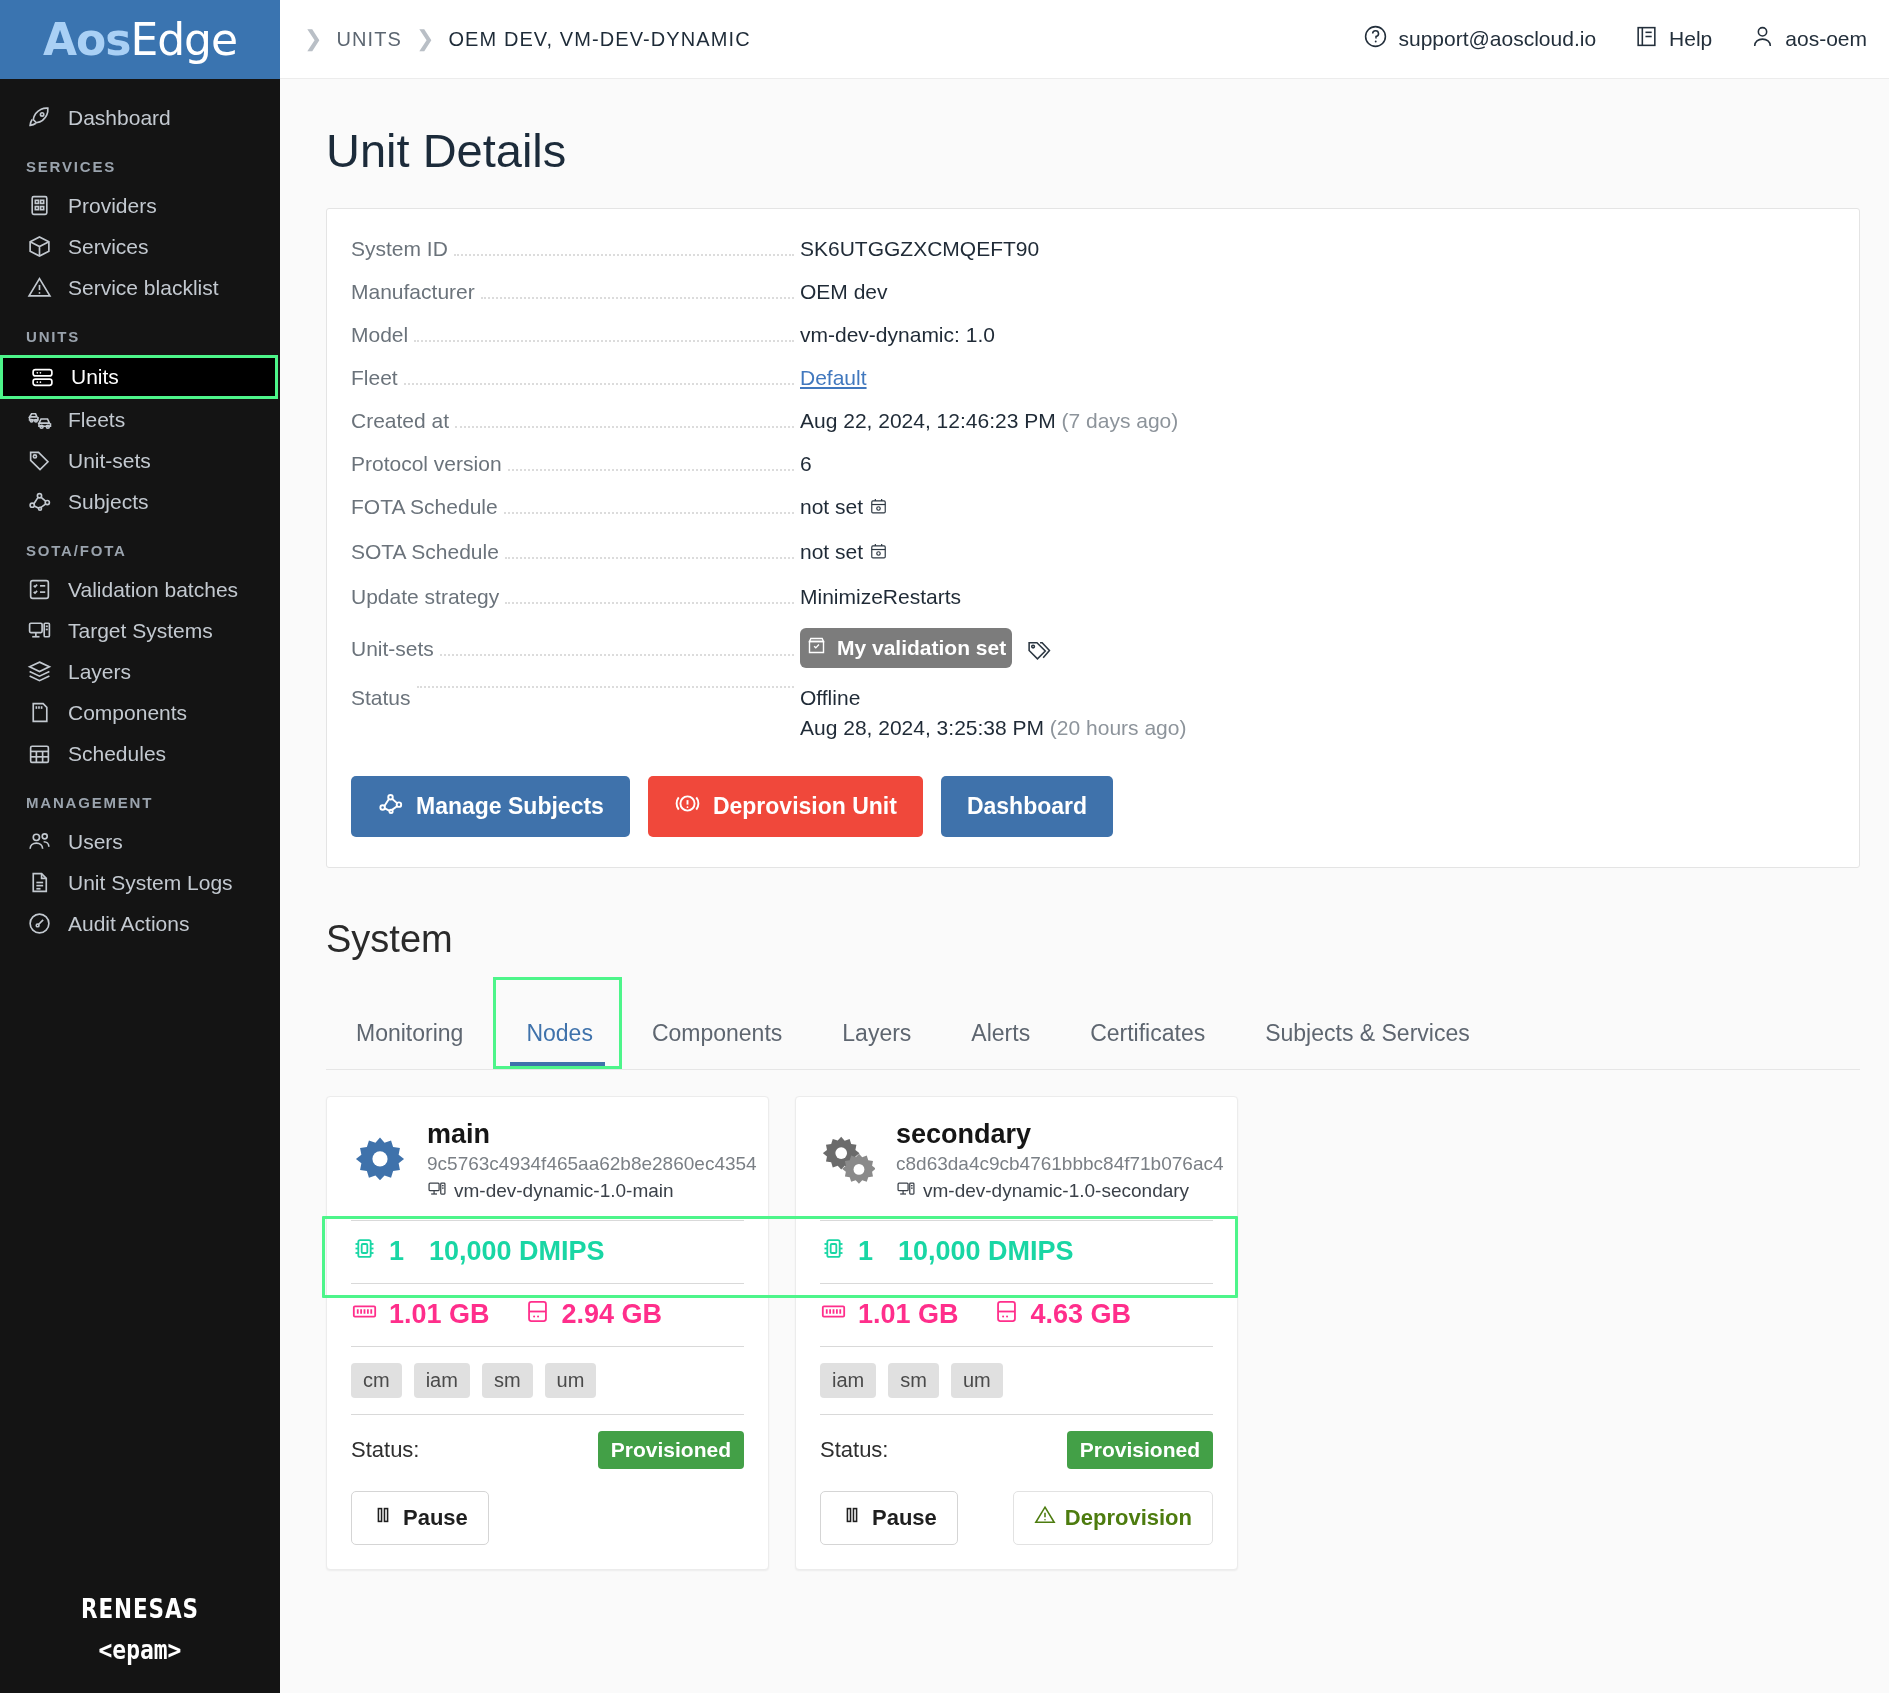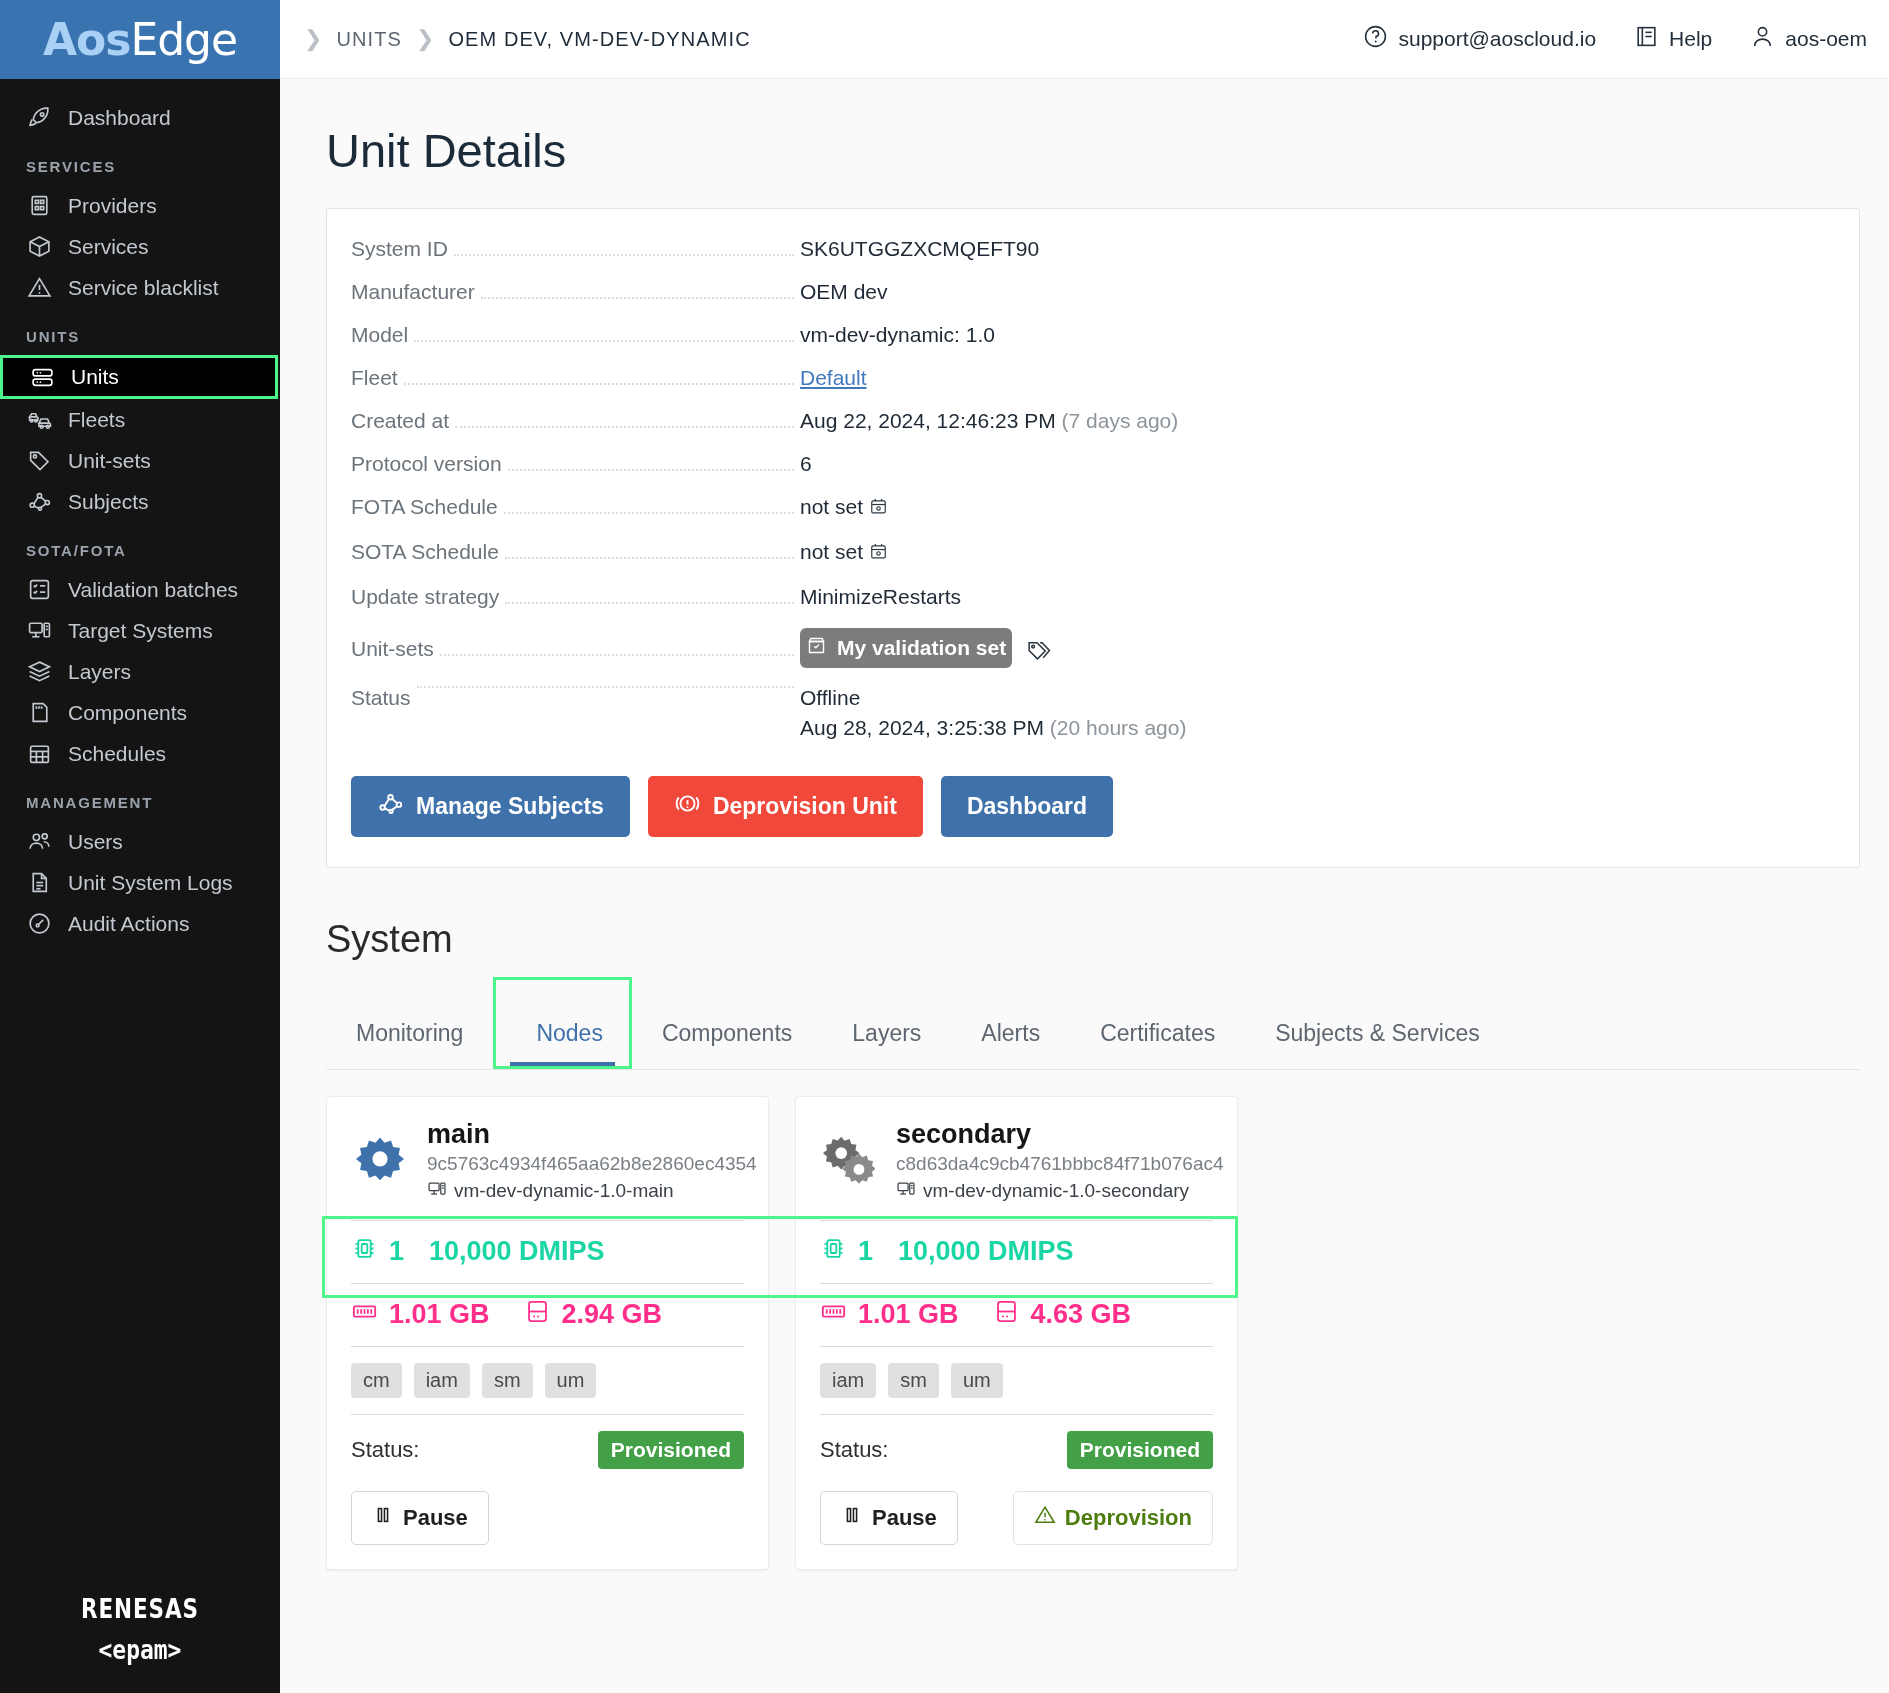--- a/index.html
+++ b/index.html
@@ -112,21 +112,21 @@
   .section-title { font-size: 38px; color: #2a2a2a; margin: 50px 0 0 22px; font-weight: 400; }
 
   .tabs { display: flex; align-items: flex-end; margin: 16px 0 0 22px; height: 92px; }
   .tab {
     font-size: 23px; color: #5e6670; padding: 0 30px 22px 30px; cursor: pointer;
     display:flex; align-items:flex-end; height: 100%;
   }
   .tab.active { color: #3f72ab; font-weight: 400; position: relative; }
   .tab.highlight {
     border: 3px solid #4df58a; height: 92px; align-items: flex-end;
-    padding: 0 26px 19px 40px;
+    padding: 0 26px 19px 30px;
   }
   .tab.active::after {
     content:""; position:absolute; left: 14px; right: 14px; bottom: 0;
     height: 4px; background: #3f72ab;
   }
   .tabs-underline { border-bottom: 1px solid #e6e6e6; margin: 0 5px 0 22px; }
 
   .cards-row { display: flex; gap: 26px; margin: 26px 0 0 22px; position: relative; }
   .node-card {
     background: #fff; border: 1px solid #ececec; border-radius: 4px;

